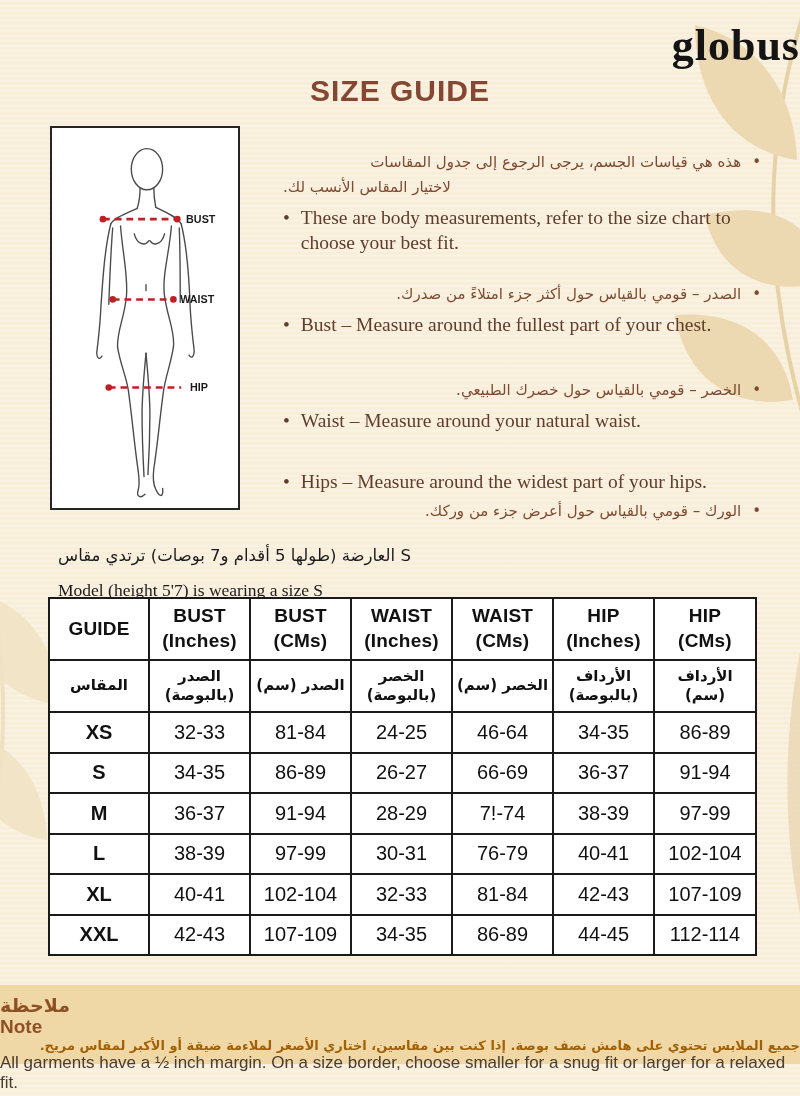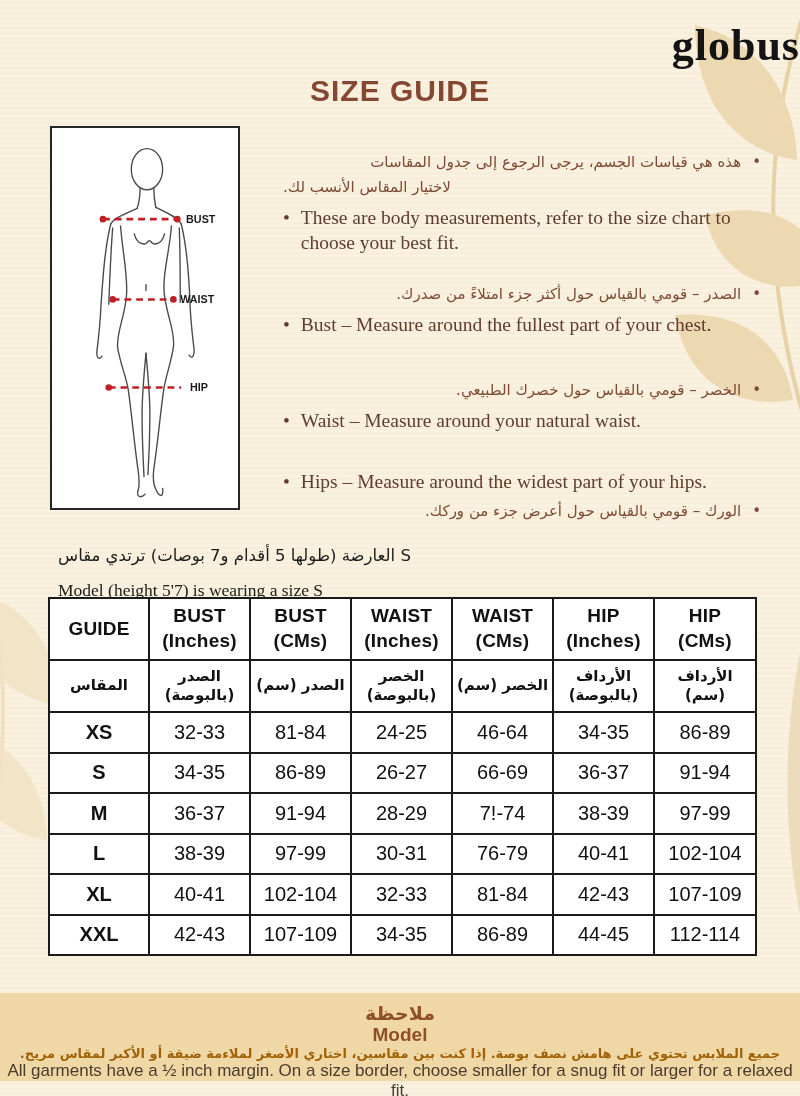--- a/index.html
+++ b/index.html
@@ -70,22 +70,22 @@
   }
   .size-table thead tr.ar-head th{
     height:52px;font-size:15px;font-weight:700;line-height:1.3;
     white-space:pre-line;font-family:"DejaVu Sans",sans-serif;
   }
   .size-table tbody td{height:40.5px;font-size:20px;font-family:"Liberation Sans",sans-serif;margin-left:43px;}
   .size-table tbody td.size-cell{font-weight:700;}
 
   
   .note-band{
-    position:absolute;left:0;top:985px;width:800px;height:88px;
-    background:#f0d7a6;text-align:center;margin-top:8px;
+    position:absolute;left:0;top:985px;width:800px;height:79px;
+    background:#f0d7a6;
   }
   .note-band p{margin:0;}
   .note-title-ar{padding-top:9px;font-size:19px;font-weight:700;color:#8f5026;font-family:"DejaVu Sans",sans-serif;}
   .note-title-en{font-size:19px;font-weight:700;color:#8f5026;margin-top:3px;font-family:"Liberation Sans",sans-serif;}
   .note-body-ar{margin-top:5px;font-size:13px;color:#a16207;font-family:"DejaVu Sans",sans-serif;font-weight:bold;}
   .note-body-en{margin-top:4px;font-size:17px;color:#4a3c2e;font-family:"Liberation Sans",sans-serif;}
 </style>
 </head>
 <body>
 
@@ -307,18 +307,18 @@
         <td>34-35</td>
         <td>86-89</td>
         <td>44-45</td>
         <td>112-114</td>
       </tr>
     </tbody>
   </table>
 
   <footer class="note-band">
     <p class="note-title-ar">ملاحظة</p>
-    <p class="note-title-en">Model</p>
+    <p class="note-title-en">Note</p>
     <p class="note-body-ar" dir="rtl">جميع الملابس تحتوي على هامش نصف بوصة. إذا كنت بين مقاسين، اختاري الأصغر لملاءمة ضيقة أو الأكبر لمقاس مريح.</p>
     <p class="note-body-en">All garments have a ½ inch margin. On a size border, choose smaller for a snug fit or larger for a relaxed fit.</p>
   </footer>
 
 </div>
 
 </body></html>

